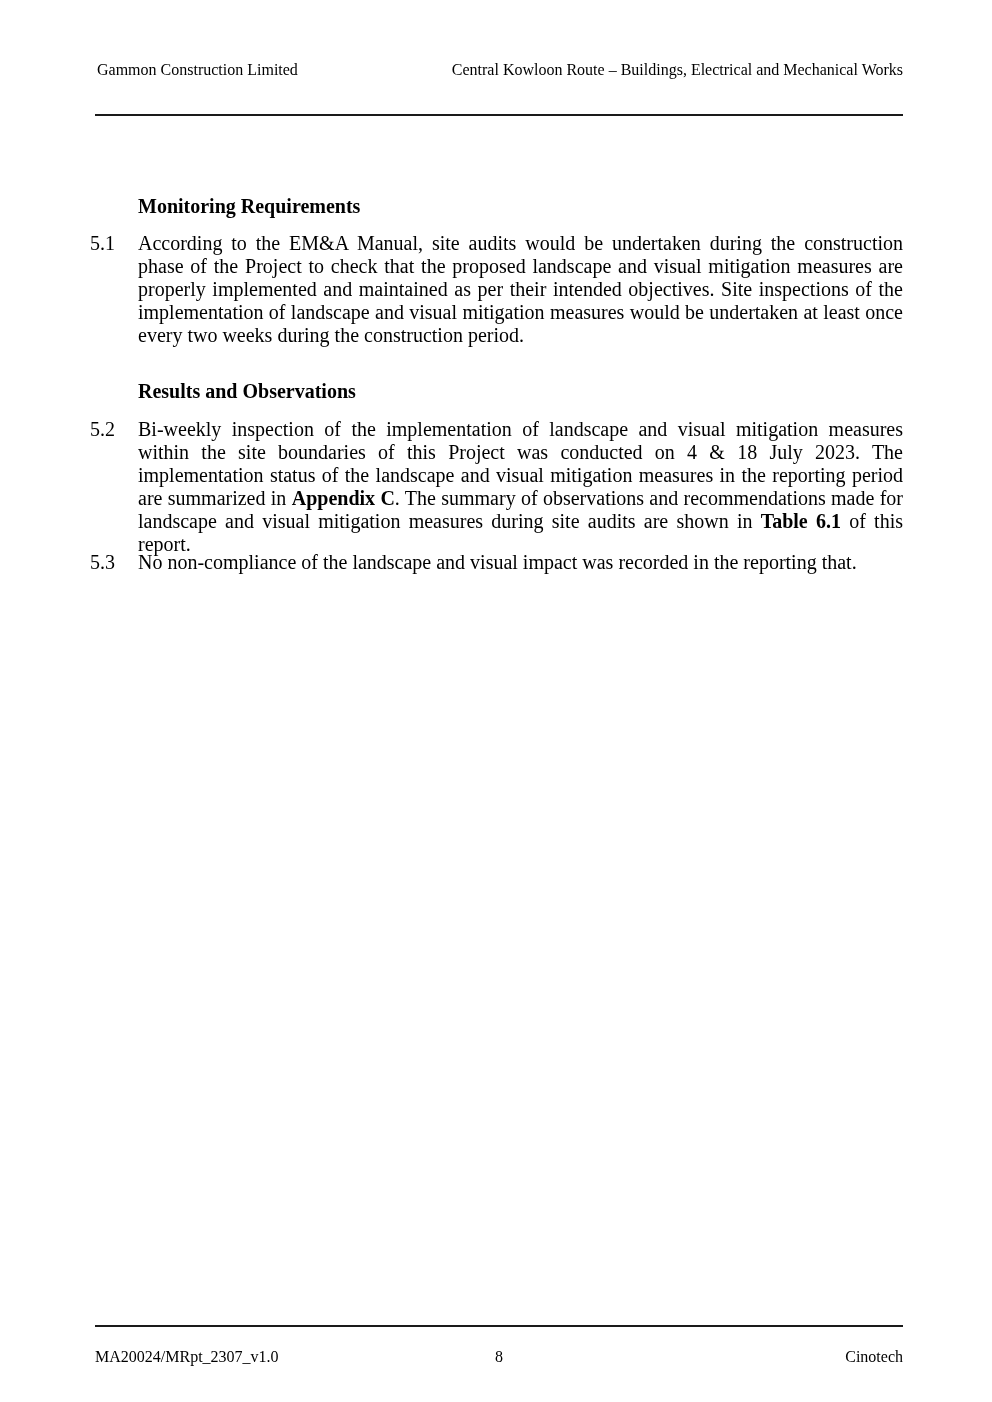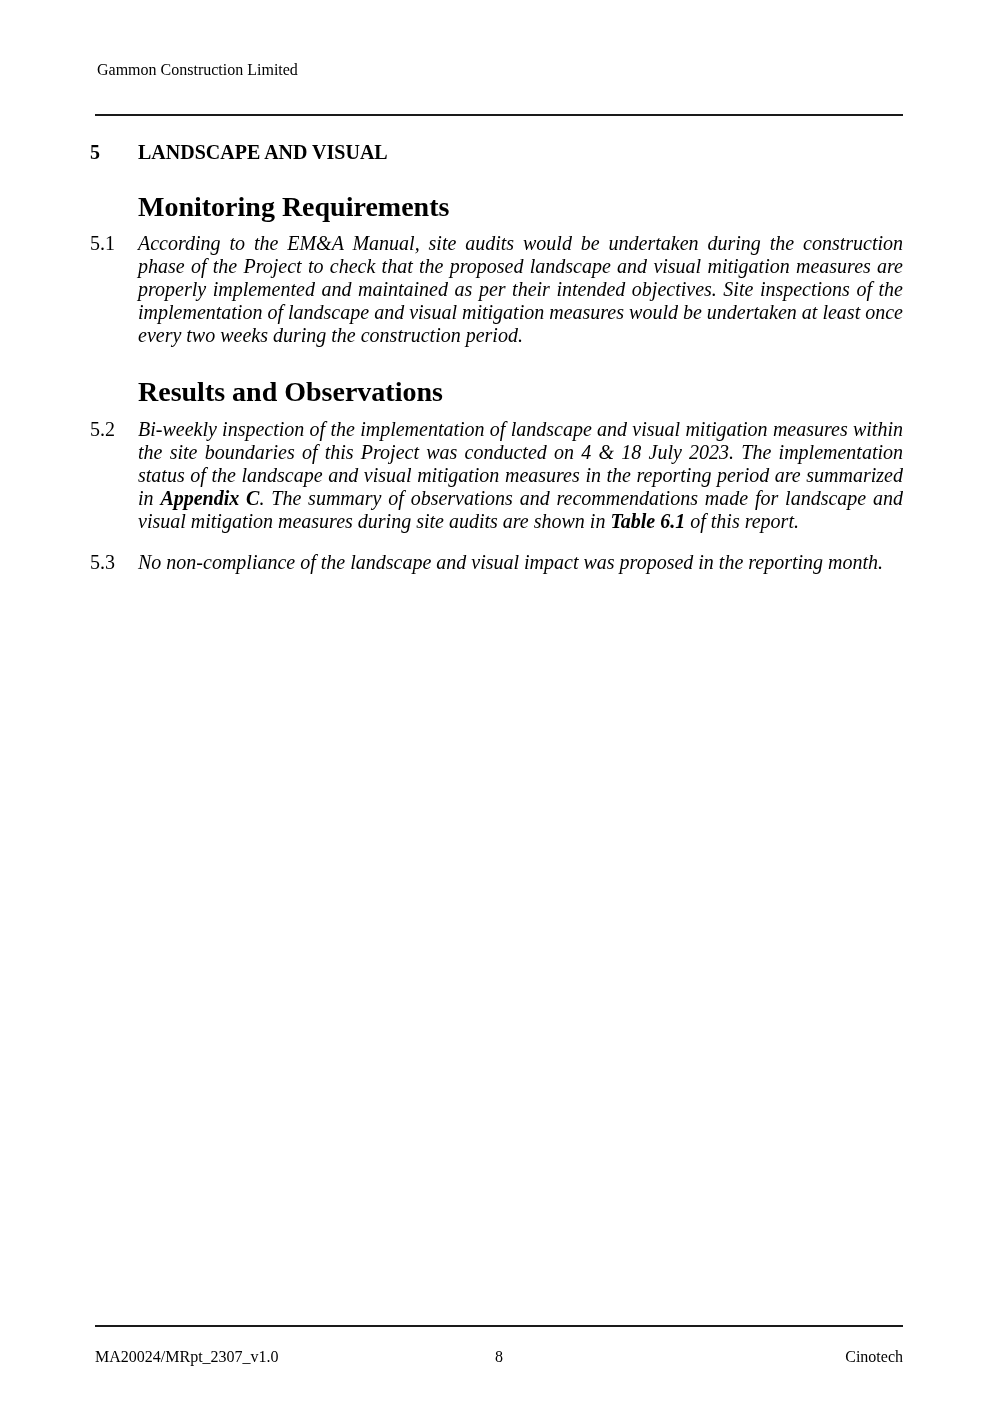--- a/index.html
+++ b/index.html
@@ -51,39 +51,38 @@
     line-height: 23px;
   }
   .section-num {
     display: inline-block;
     width: 48px;
   }
   .subheading {
     position: absolute;
     left: 138px;
     font-weight: bold;
-    font-size: 28px;
+    font-size: 20px;
     line-height: 23px;
   }
   .subheading.monitoring { top: 195px; }
   .subheading.results { top: 380px; }
 
   .para {
     position: absolute;
     left: 90px;
     width: 813px;
     display: flex;
     line-height: 23px;
     justify-content: space-between;
   }
   .para-num { flex: 0 0 48px; }
   .para-text {
     flex: 1 1 auto;
     text-align: justify;
-    font-style: italic;
   }
   .para.p51 { top: 232px; }
   .para.p52 { top: 418px; }
   .para.p53 { top: 551px; }
   .bold { font-weight: bold; }
 
   
   .footer {
     position: absolute;
     top: 1325px;
@@ -100,45 +99,43 @@
   .footer .f-right { flex: 1; text-align: right; font-family: Liberation Serif, serif; }
 </style>
 </head>
 <body>
 
 <div class="page">
 
   <div class="header">
     <span class="header-company">Gammon Construction Limited</span>
     <div class="header-right">
+      <div>Central Kowloon Route – Buildings, Electrical and Mechanical Works</div>
     </div>
   </div>
   <div class="header-rule"></div>
 
-  <div class="section-heading">
-    <span class="section-num">5</span><span>LANDSCAPE AND VISUAL</span>
-  </div>
 
   <div class="subheading monitoring">Monitoring Requirements</div>
 
   <div class="para p51">
     <span class="para-num">5.1</span>
     <div class="para-text">According to the EM&amp;A Manual, site audits would be undertaken during the construction phase of the Project to check that the proposed landscape and visual mitigation measures are properly implemented and maintained as per their intended objectives. Site inspections of the implementation of landscape and visual mitigation measures would be undertaken at least once every two weeks during the construction period.</div>
   </div>
 
   <div class="subheading results">Results and Observations</div>
 
   <div class="para p52">
     <span class="para-num">5.2</span>
     <div class="para-text"><span>Bi-weekly inspection of the implementation of landscape and visual mitigation measures within the site boundaries of this Project was conducted on 4 &amp; 18 July 2023. The implementation status of the landscape and visual mitigation measures in the reporting period are summarized in </span><span class="bold">Appendix C</span><span>. The summary of observations and recommendations made for landscape and visual mitigation measures during site audits are shown in </span><span class="bold">Table 6.1</span><span> of this report.</span></div>
   </div>
 
   <div class="para p53">
     <span class="para-num">5.3</span>
-    <div class="para-text">No non-compliance of the landscape and visual impact was proposed in the reporting month.</div>
+    <div class="para-text">No non-compliance of the landscape and visual impact was recorded in the reporting that.</div>
   </div>
 
   <div class="footer">
     <span class="f-left">MA20024/MRpt_2307_v1.0</span>
     <span class="f-center">8</span>
     <span class="f-right">Cinotech</span>
   </div>
 
 </div>
 

